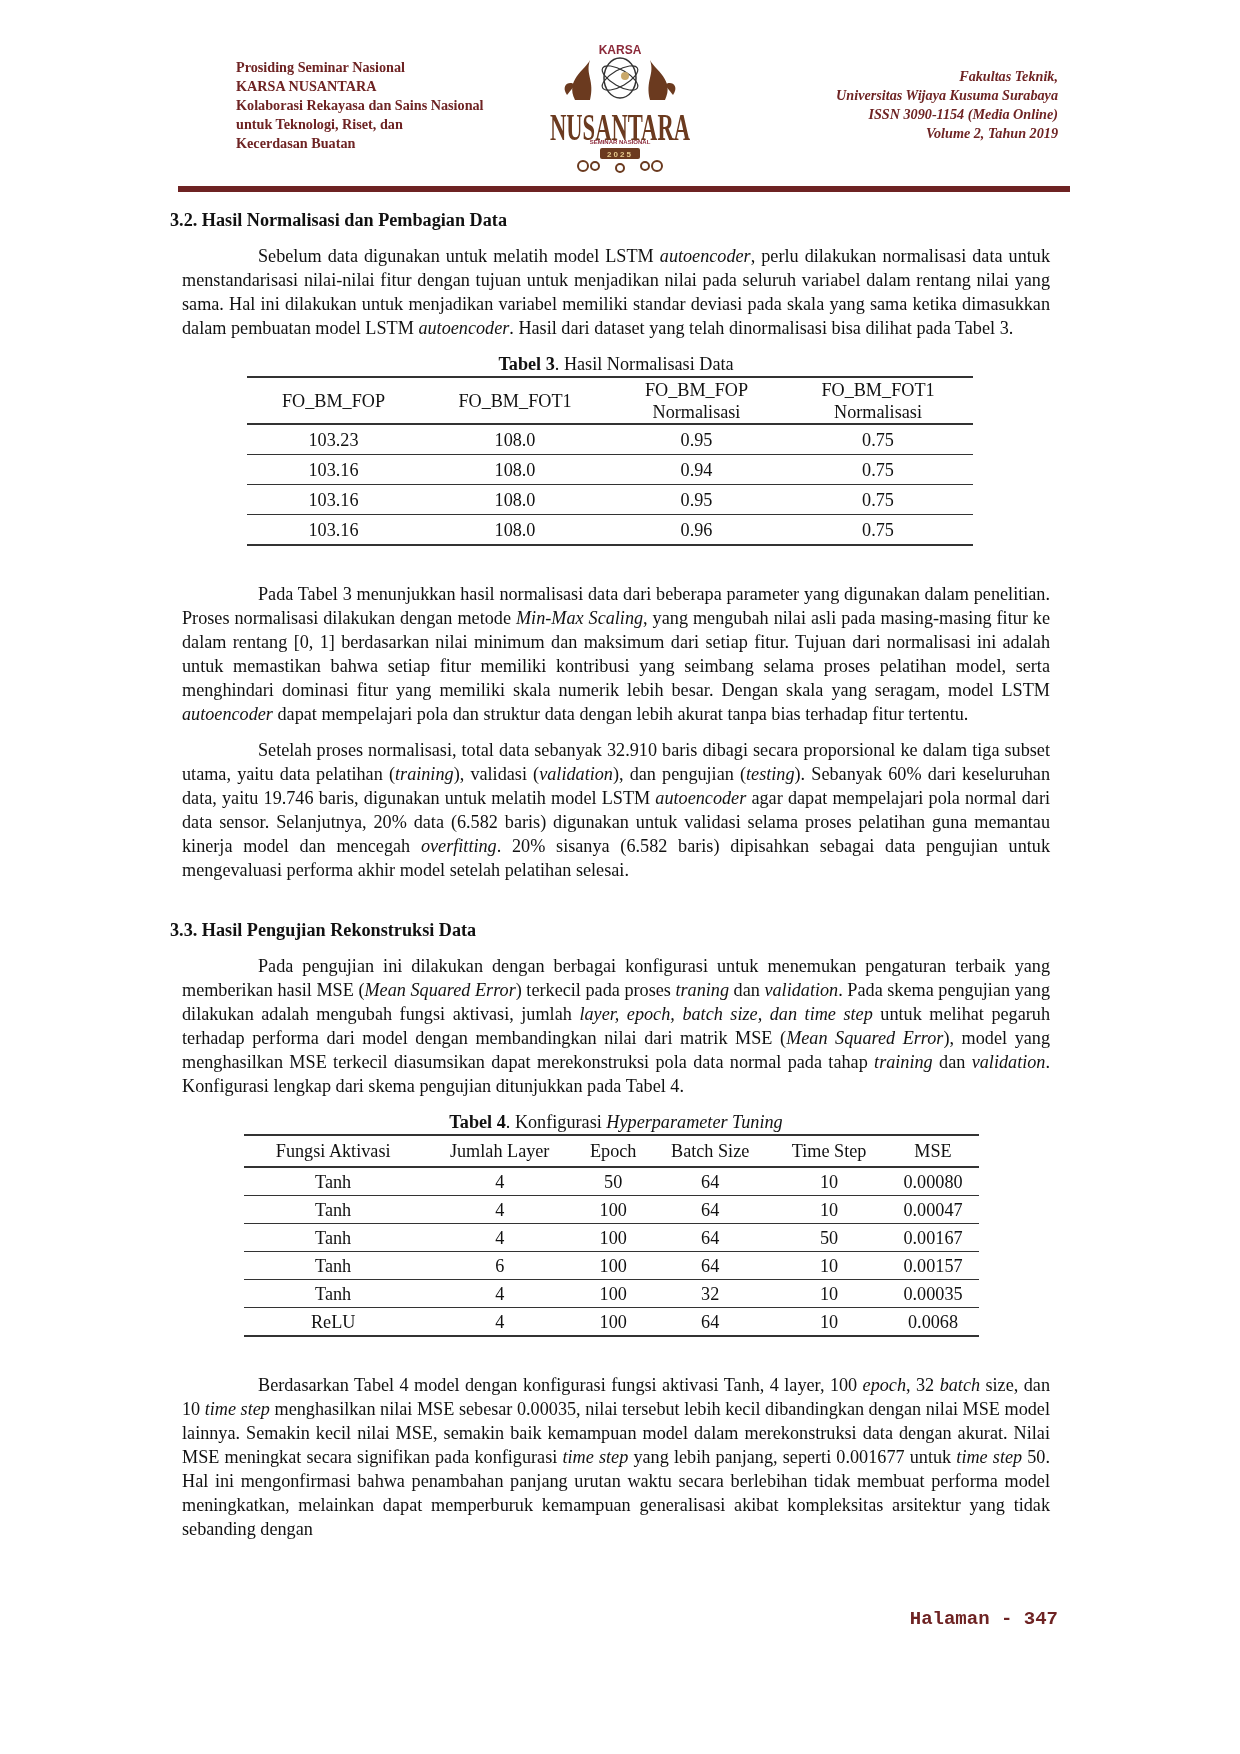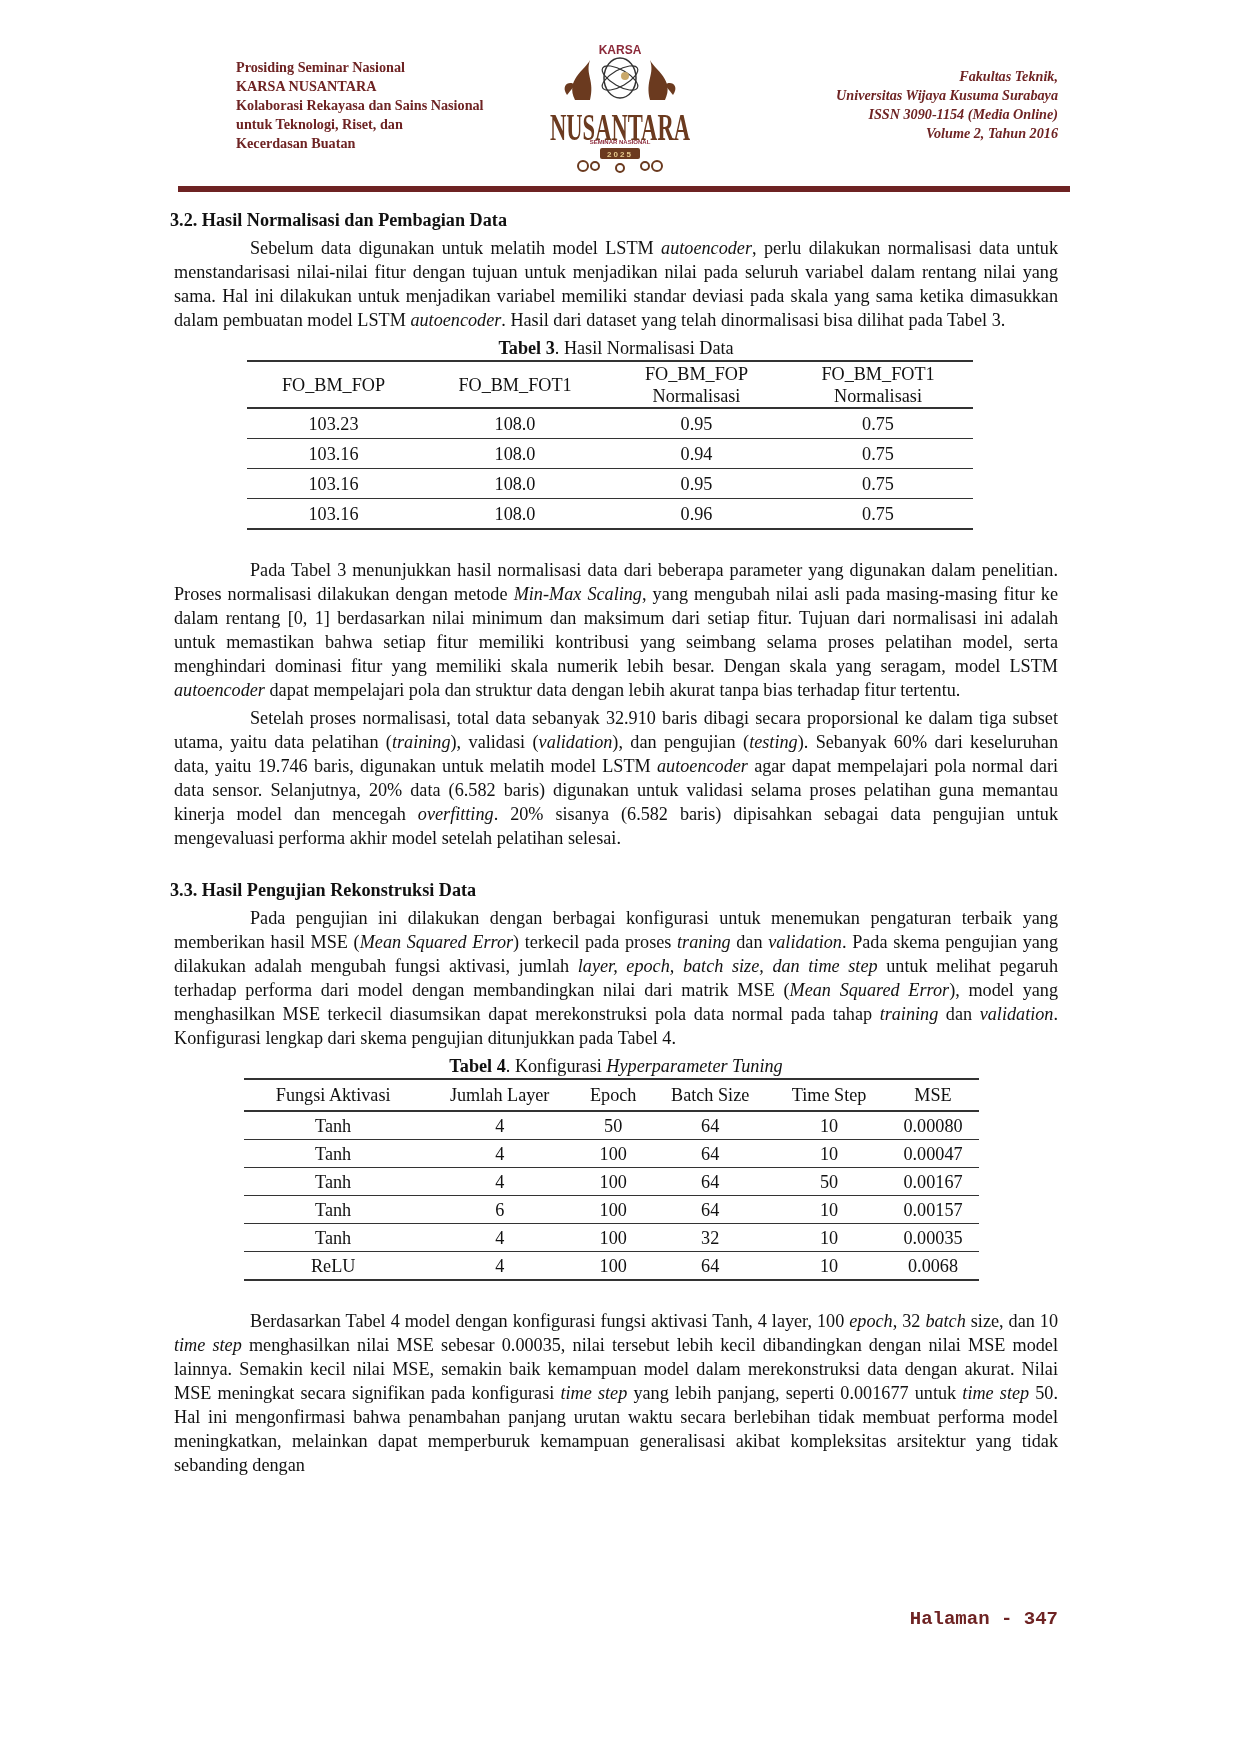--- a/index.html
+++ b/index.html
@@ -9,21 +9,21 @@
               font-weight: bold; font-size: 14.2px; line-height: 19px; color: #6e2323; margin-left: 45px; }
   .hdr-right { position: absolute; right: 182px; top: 67px; width: 360px; text-align: right;
                font-style: italic; font-weight: bold; font-size: 14.2px; line-height: 19px; color: #6e2323; }
   .hdr-left div, .hdr-right div { white-space: nowrap; }
   .logo { position: absolute; left: 545px; top: 40px; width: 150px; height: 140px; }
   .bar { position: absolute; left: 178px; top: 186px; width: 892px; height: 6px; background: #6e2323; }
 
   .content { position: absolute; left: 170px; top: 208px; width: 892px;
              font-size: 18.2px; line-height: 24px; }
   .h { font-weight: bold; }
-  p { margin: 4px; text-align: justify; text-indent: 76px; }
+  p { margin: 12px; text-align: justify; text-indent: 76px; }
   .caption { text-align: center; }
   .caption b { font-weight: bold; }
 
   table { border-collapse: collapse; font-size: 18.2px; }
   td, th { font-weight: normal; text-align: center; padding: 0; }
   .t3 { margin-left: 77px; width: 726px; border-top: 2px solid #333; border-bottom: 2px solid #333; }
   .t3 th { height: 45px; line-height: 22px; border-bottom: 2px solid #333; }
   .t3 td { height: 29px; border-bottom: 1.5px solid #333; }
   .t4 { margin-left: 74px; width: 735px; border-top: 2px solid #333; border-bottom: 2px solid #333; }
   .t4 th { height: 30px; border-bottom: 2px solid #333; }
@@ -66,21 +66,21 @@
     <circle cx="75" cy="128" r="4" fill="none" stroke="#6b3a1f" stroke-width="2"></circle>
     <circle cx="100" cy="126" r="4" fill="none" stroke="#6b3a1f" stroke-width="2"></circle>
     <circle cx="112" cy="126" r="5" fill="none" stroke="#6b3a1f" stroke-width="2"></circle>
   </svg>
 </div>
 
 <div class="hdr-right">
   <div>Fakultas Teknik,</div>
   <div>Universitas Wijaya Kusuma Surabaya</div>
   <div>ISSN 3090-1154 (Media Online)</div>
-  <div>Volume 2, Tahun 2016</div>
+  <div>Volume 2, Tahun 2019</div>
 </div>
 
 <div class="bar"></div>
 
 <div class="content">
   <div class="h">3.2. Hasil Normalisasi dan Pembagian Data</div>
   <p><span>Sebelum data digunakan untuk melatih model LSTM </span><i>autoencoder</i><span>, perlu dilakukan normalisasi data untuk menstandarisasi nilai-nilai fitur dengan tujuan untuk menjadikan nilai pada seluruh variabel dalam rentang nilai yang sama. Hal ini dilakukan untuk menjadikan variabel memiliki standar deviasi pada skala yang sama ketika dimasukkan dalam pembuatan model LSTM </span><i>autoencoder</i><span>. Hasil dari dataset yang telah dinormalisasi bisa dilihat pada Tabel 3.</span></p>
 
   <div class="caption"><b>Tabel 3</b><span>. Hasil Normalisasi Data</span></div>
   <table class="t3">

